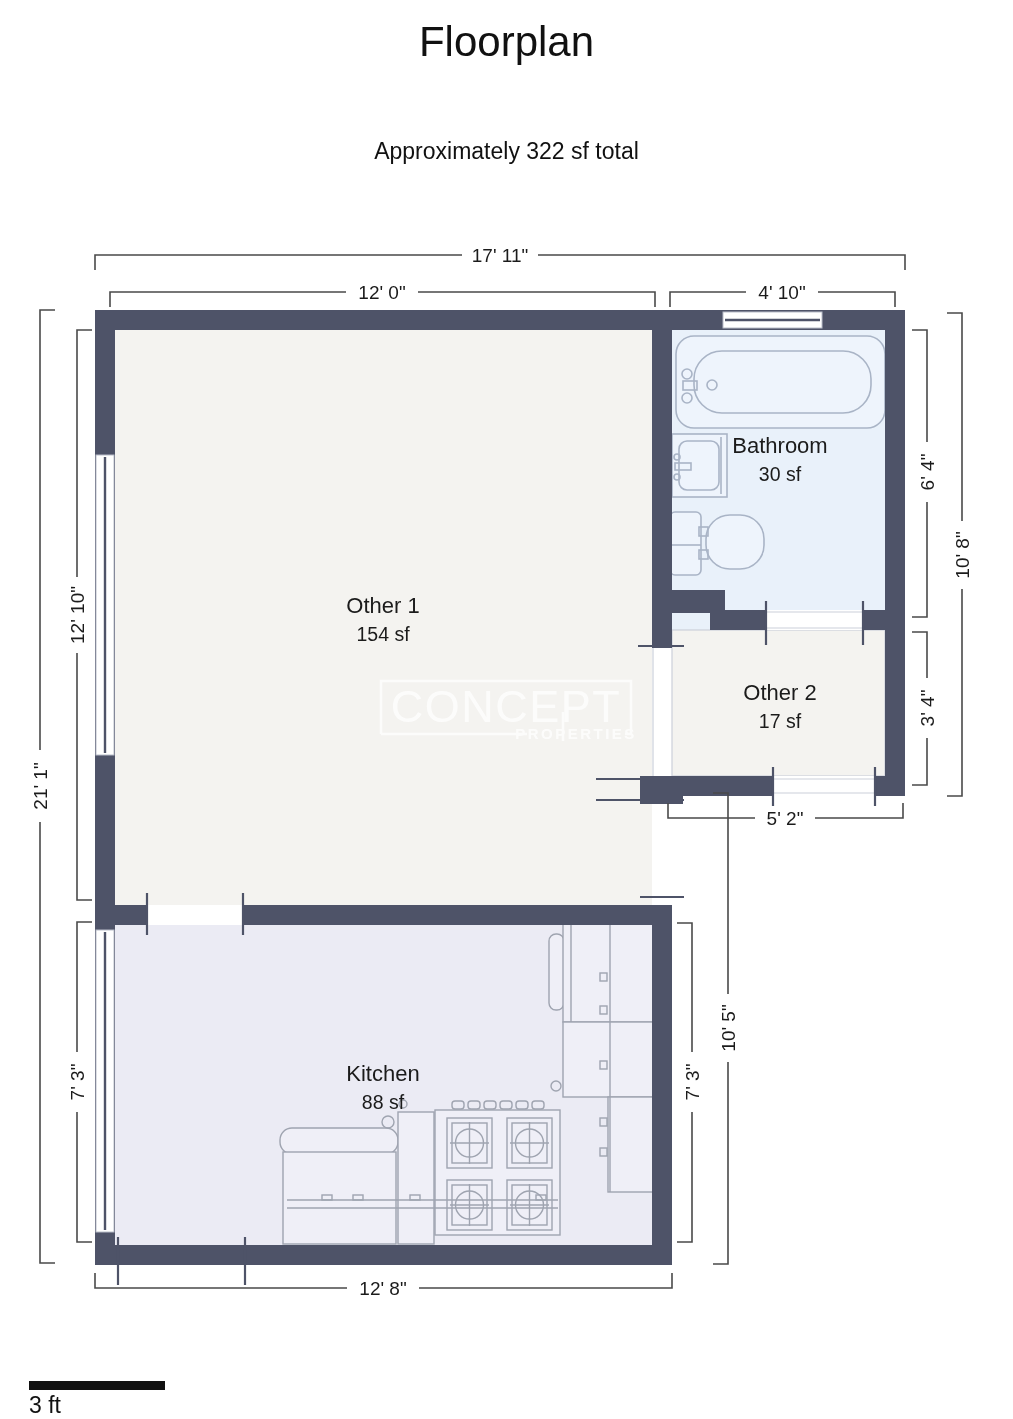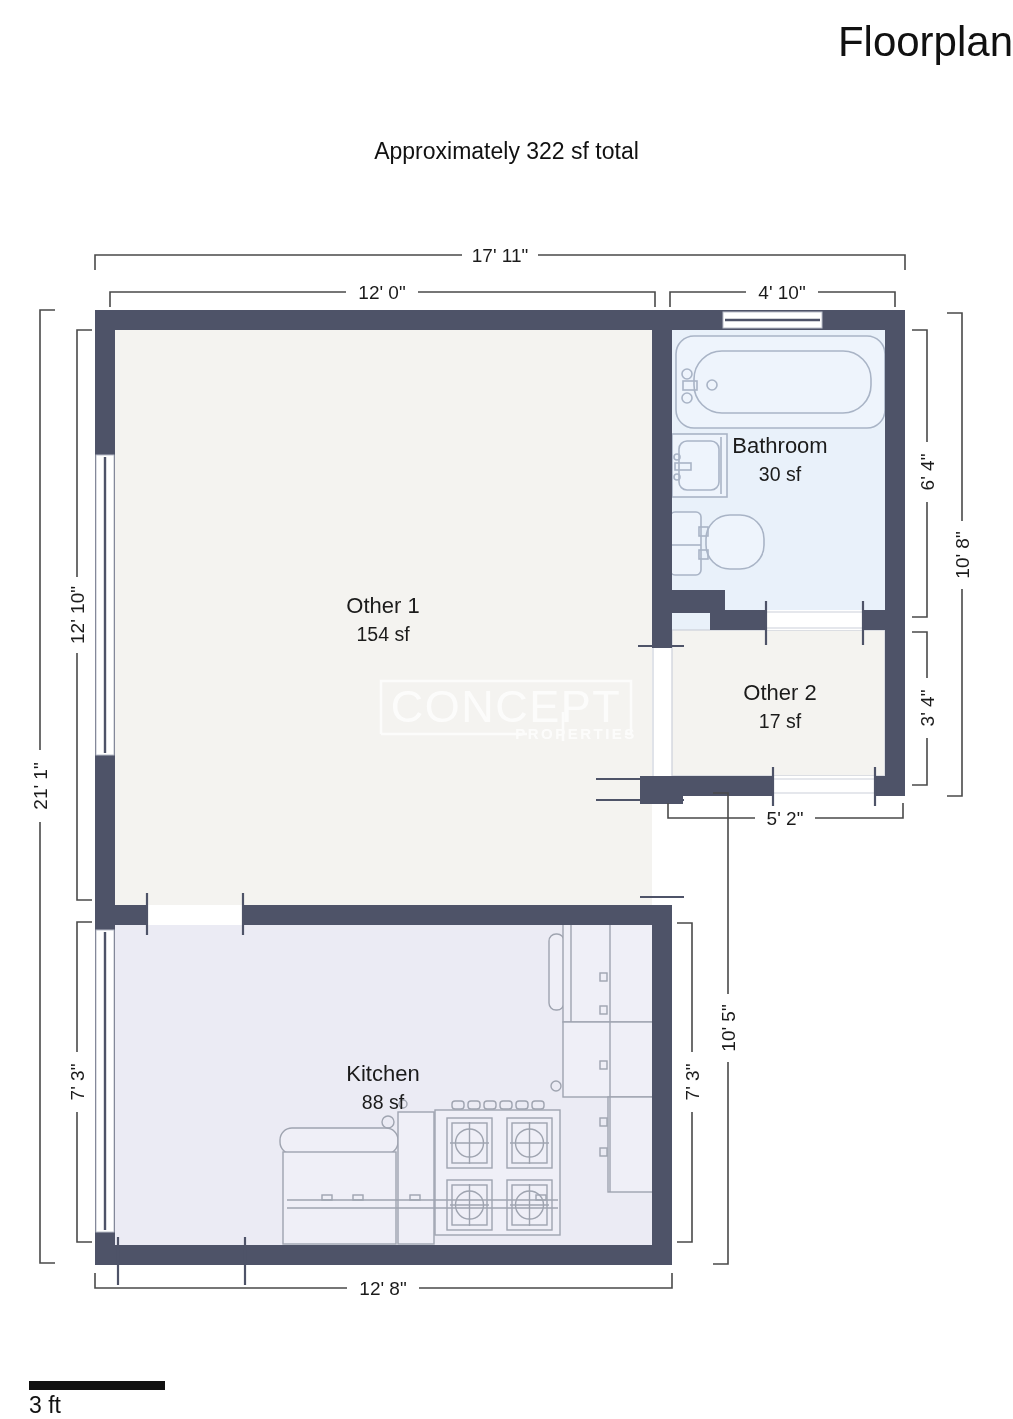--- a/index.html
+++ b/index.html
@@ -1,19 +1,19 @@
 <!DOCTYPE html>
 <html style="--wall: #4e5368; --floor-other: #f4f3f0; --floor-bath: #e9f1fa; --floor-kitchen: #ebebf4; --fixture-stroke: #a9b4c6; --fixture-fill: #eef4fc; --kitchen-stroke: #9fa4b0; --kitchen-fill: #efeff7; --dim: #4a4a4a; --text: #1b1b1b; --watermark: #ffffff; --guide: #ccd0da;"><head>
 <meta charset="utf-8">
 <style>
   html,body{margin:0;padding:0;background:#ffffff;}
   #page{position:relative;width:1013px;height:1419px;background:#fff;overflow:hidden;
         font-family:"Liberation Sans", sans-serif;color:#111;}
   .hdr{position:absolute;left:0;right:0;text-align:center;color:#111;}
-  #title{top:18px;font-size:42px;text-align:right;}
+  #title{top:18px;font-size:42px;}
   #address{top:82px;font-size:29px;}
   #subtitle{top:138px;font-size:23px;}
   svg{position:absolute;top:0;left:0;}
   .wall{fill:var(--wall);}
   .floor-other{fill:var(--floor-other);}
   .floor-bath{fill:var(--floor-bath);}
   .floor-kitchen{fill:var(--floor-kitchen);}
   .bfix{fill:var(--fixture-fill);stroke:var(--fixture-stroke);stroke-width:1.6;}
   .bfix-n{fill:none;stroke:var(--fixture-stroke);stroke-width:1.6;}
   .kfix{fill:var(--kitchen-fill);stroke:var(--kitchen-stroke);stroke-width:1.4;}

